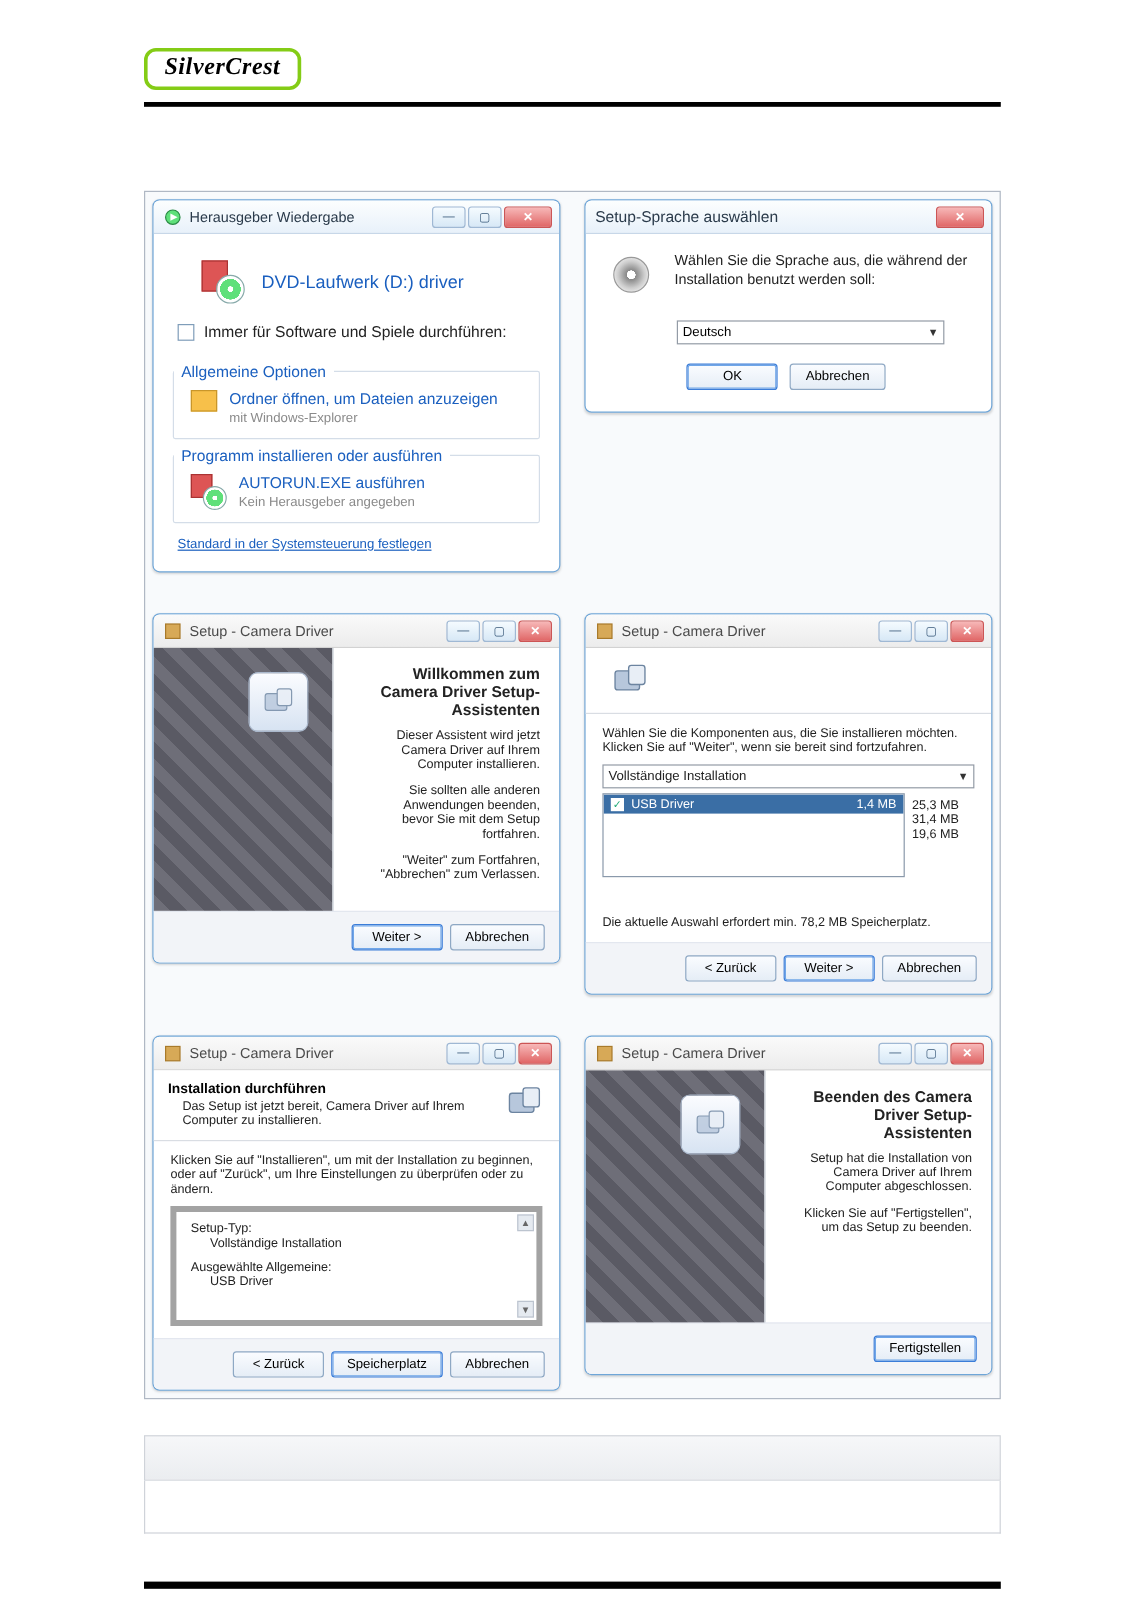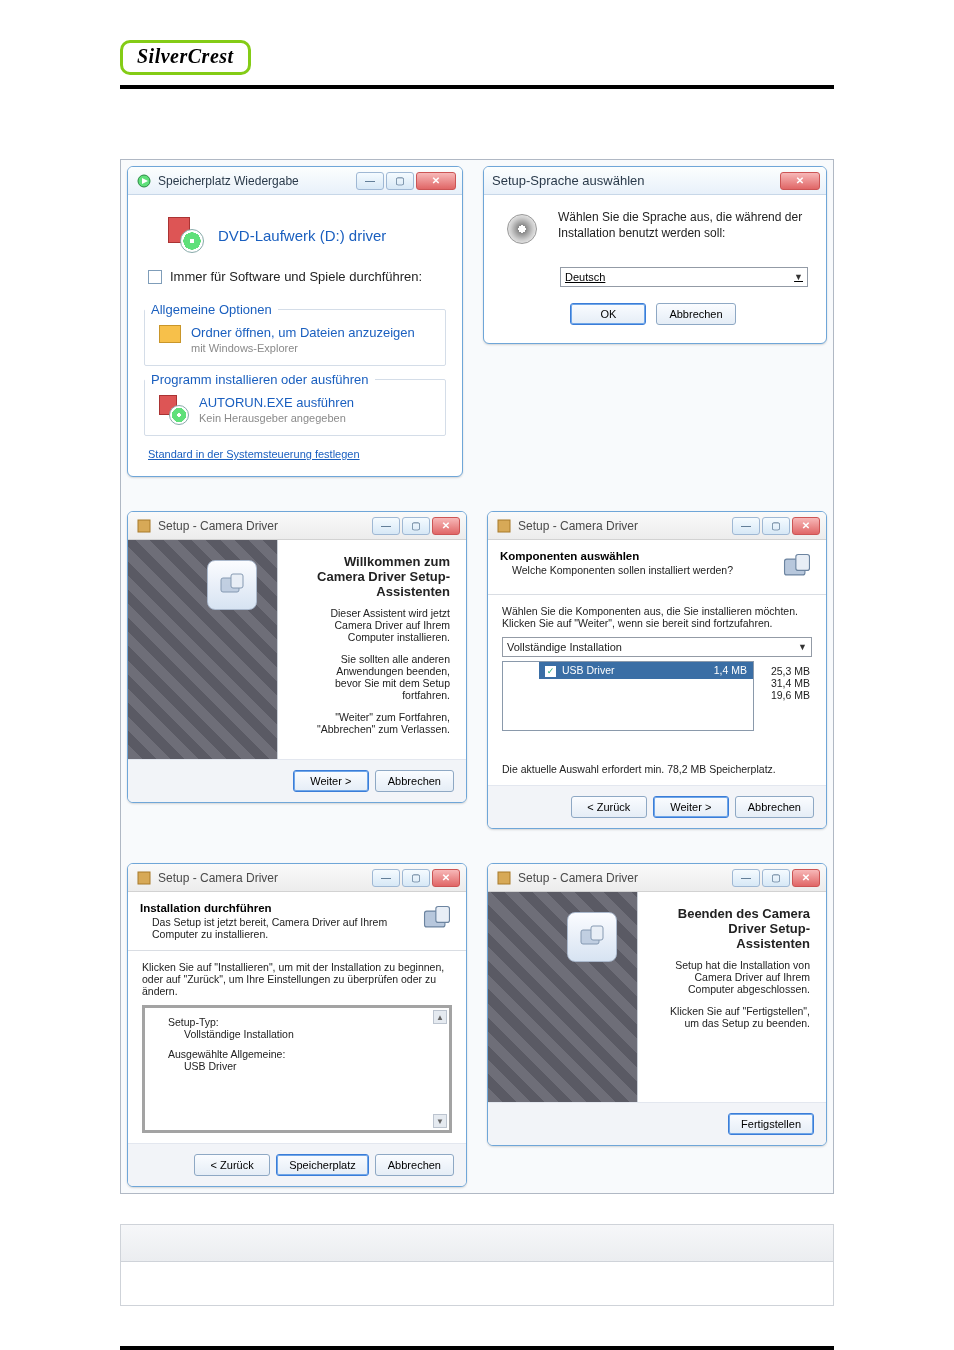--- a/index.html
+++ b/index.html
@@ -44,31 +44,31 @@
   .setup-body { padding: 10px 14px 10px 14px; min-height:140px; font-size:10.5px; color:#222; }
   .setup-body.split { display:flex; gap:14px; padding:0;text-align:right;}
   .side-img { width:150px; min-height:210px; background: repeating-linear-gradient(45deg,#6e6e78 0 10px,#5a5a64 10px 20px); border-right:1px solid #c9cfd7; position:relative;}
   .side-img .badge { position:absolute; top:20px; right:20px; width:50px; height:50px; border-radius:8px; background:linear-gradient(#fbfcff,#d7e3f2); border:1px solid #aab8cc; display:flex; align-items:center; justify-content:center;}
   .side-img .badge svg{opacity:.8;}
   .split-content { flex:1; padding:14px 16px; font-size:10.5px; }
   .split-content h3 { font-size:13px; font-weight:bold; margin-bottom:8px;}
   .split-content p { margin-bottom:10px; }
   .field-select { width:100%; height:20px; border:1px solid #939ba6; background:#fff; font-size:11px; padding:0 4px; display:flex; align-items:center; justify-content:space-between; }
   .listbox { border:1px solid #8a99ab; height:70px; background:#fff; overflow:hidden;}
-  .listbox .lh { background:#3a6ea5; color:#fff; font-size:10.5px; padding:2px 6px; display:flex; justify-content:space-between; align-items:center;margin-left:36px;}
+  .listbox .lh { background:#3a6ea5; color:#fff; font-size:10.5px; padding:2px 6px; display:flex; justify-content:space-between; align-items:center;}
   .listbox .lh .lchk { width:11px; height:11px; background:#fff; display:inline-flex; align-items:center; justify-content:center; font-size:9px; color:#2a7; margin-right:6px;}
-  .sizes { text-align:right; font-size:10.5px; color:#222; padding:4px 2px 0 0;}
-  .reviewbox { border:3px solid #a3a3a3; background:#fff; height:128px; padding:8px 23px; font-size:10.5px; position:relative;}
+  .sizes { text-align:left; font-size:10.5px; color:#222; padding:4px 2px 0 0;}
+  .reviewbox { border:5px solid #a3a3a3; background:#fff; height:100px; padding:8px 12px; font-size:10.5px; position:relative;}
   .reviewbox .sb-up, .reviewbox .sb-dn { position:absolute; right:2px; width:14px; height:14px; background:#e5eaf0; border:1px solid #bcc4cf; font-size:8px; display:flex;align-items:center;justify-content:center; color:#666;}
   .reviewbox .sb-up{top:2px;} .reviewbox .sb-dn{bottom:2px;}
   
   .lang-body { padding: 14px 18px 18px 18px; }
   .lang-row { display:flex; gap:16px; align-items:flex-start;}
   .lang-row .txt { flex:1; font-size:12px; color:#222; line-height:1.35;}
-  .lang-select { margin: 18px 0 16px 58px; width: 248px; text-decoration: underline; }
+  .lang-select { margin: 18px 0 16px 58px; width: 223px; }
   .lang-btns { display:flex; justify-content:center; gap:10px; padding-right:4px;}
   .footer-placeholder { margin-top:30px; }
   .footer-placeholder .bar1{height:38px; border:1px solid #cfd3d9; background:linear-gradient(#f6f7f9,#ebedf0);}
   .footer-placeholder .bar2{height:44px; border:1px solid #cfd3d9; border-top:none; background:#fff;}
   .tri { font-size:9px; color:#333; }
   .disc-mini { width:40px;height:40px;display:flex;align-items:center;justify-content:center;}
   .disc-mini .d{width:30px;height:30px;border-radius:50%;background:radial-gradient(circle,#fff 18%,#888 19%,#ccc 55%,#eee 80%);border:1px solid #999;}
   .muted { color:#8a8a8a; font-size:11px;}
   .blk { color:#222; }
 </style>
@@ -88,21 +88,21 @@
 
       <div class="cell">
         <div class="win">
           <div class="titlebar">
             <span class="ticon">
               <svg width="16" height="16" viewBox="0 0 16 16">
                   <circle cx="8" cy="8" r="6" fill="#5fe07a" stroke="#2a8a44"></circle>
                   <polygon points="6,5 12,8 6,11" fill="#fff"></polygon>
                 </svg>
             </span>
-            <span>Speicherplatz Wiedergabe</span>
+            <span>Herausgeber Wiedergabe</span>
             <span class="spacer"></span>
             <div class="winbtns">
               <div class="winbtn">—</div>
               <div class="winbtn">▢</div>
               <div class="winbtn close big">✕</div>
             </div>
           </div>
           <div class="winbody">
             <div class="dvdline">
               <span class="dvd-icon">
@@ -227,24 +227,20 @@
               </span>
             <span>Setup - Camera Driver</span>
             <span class="spacer"></span>
             <div class="winbtns">
               <div class="winbtn">—</div>
               <div class="winbtn">▢</div>
               <div class="winbtn close">✕</div>
             </div>
           </div>
           <div class="setup-head">
-            <div class="txt">
-              <div class="h1">Komponenten auswählen</div>
-              <div class="h2">Welche Komponenten sollen installiert werden?</div>
-            </div>
             <div class="hicn">
               <svg width="34" height="34" viewBox="0 0 30 30">
                   <rect x="4" y="8" width="18" height="14" rx="2" fill="#b7c7dc" stroke="#6c84a0"></rect>
                   <rect x="14" y="4" width="12" height="14" rx="2" fill="#e8eef6" stroke="#6c84a0"></rect>
                 </svg>
             </div>
           </div>
           <div class="setup-body">
             <div style="margin-bottom:8px;">Wählen Sie die Komponenten aus, die Sie installieren möchten. Klicken Sie auf "Weiter", wenn sie bereit sind fortzufahren.</div>
             <div class="field-select" style="margin-bottom:4px;">

